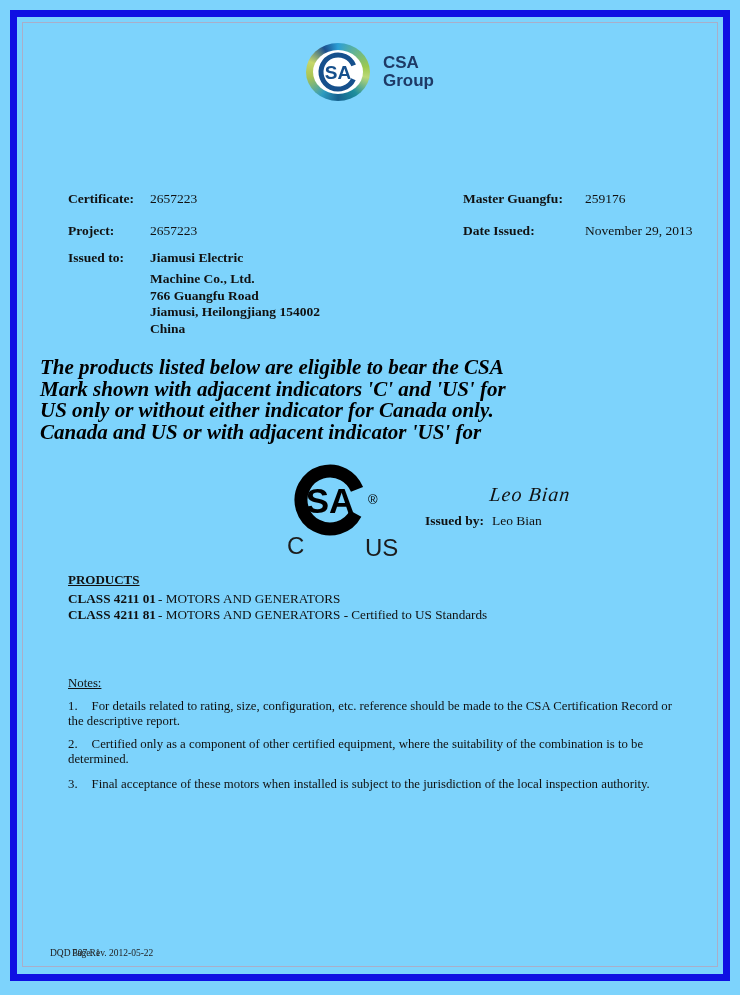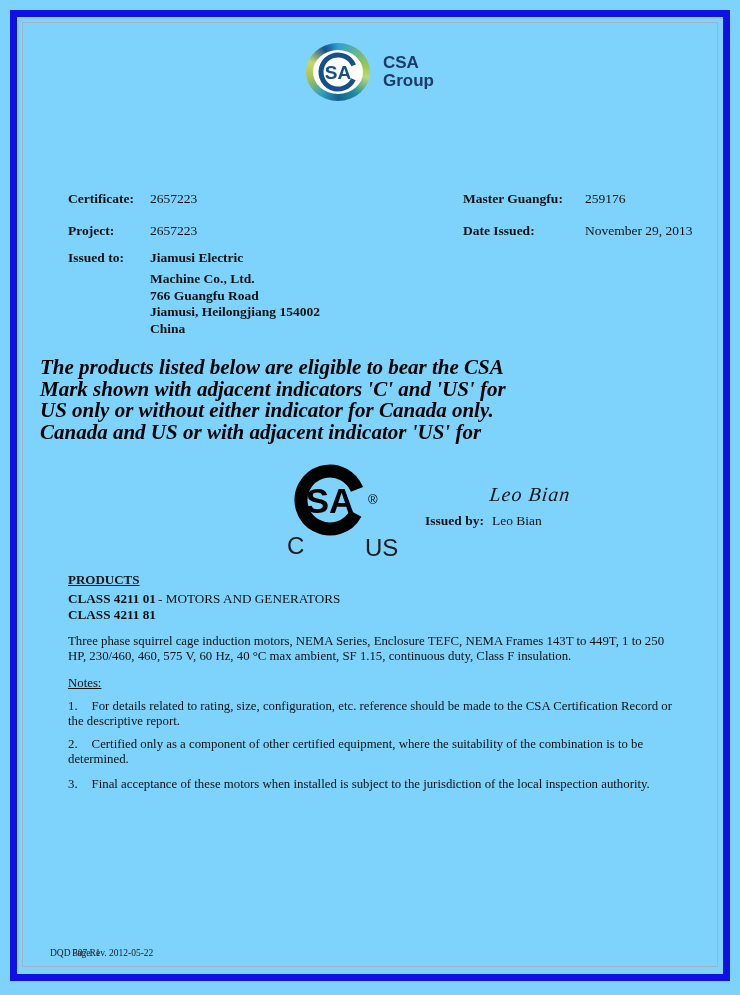--- a/index.html
+++ b/index.html
@@ -123,23 +123,23 @@
   </div>
 
   <div id="products-heading" class="abs">PRODUCTS</div>
 
   <div id="class-row-0" class="abs class-row">
     <span class="class-code">CLASS 4211 01</span>
     <span class="class-desc">- MOTORS AND GENERATORS</span>
   </div>
   <div id="class-row-1" class="abs class-row">
     <span class="class-code">CLASS 4211 81</span>
+    <span class="class-desc">- MOTORS AND GENERATORS - Certified to US Standards</span>
   </div>
 
-  <div id="product-desc" class="abs body-txt">Three phase squirrel cage induction motors, NEMA Series, Enclosure TEFC, NEMA Frames 143T to 449T, 1 to 250 HP, 230/460, 460, 575 V, 60 Hz, 40 °C max ambient, SF 1.15, continuous duty, Class F insulation.</div>
 
   <div id="notes-heading" class="abs">Notes:</div>
 
   <div id="note-0" class="abs body-txt note">
     <span class="note-num">1.</span><span>For details related to rating, size, configuration, etc. reference should be made to the CSA Certification Record or the descriptive report.</span>
   </div>
   <div id="note-1" class="abs body-txt note">
     <span class="note-num">2.</span><span>Certified only as a component of other certified equipment, where the suitability of the combination is to be determined.</span>
   </div>
   <div id="note-2" class="abs body-txt note">

